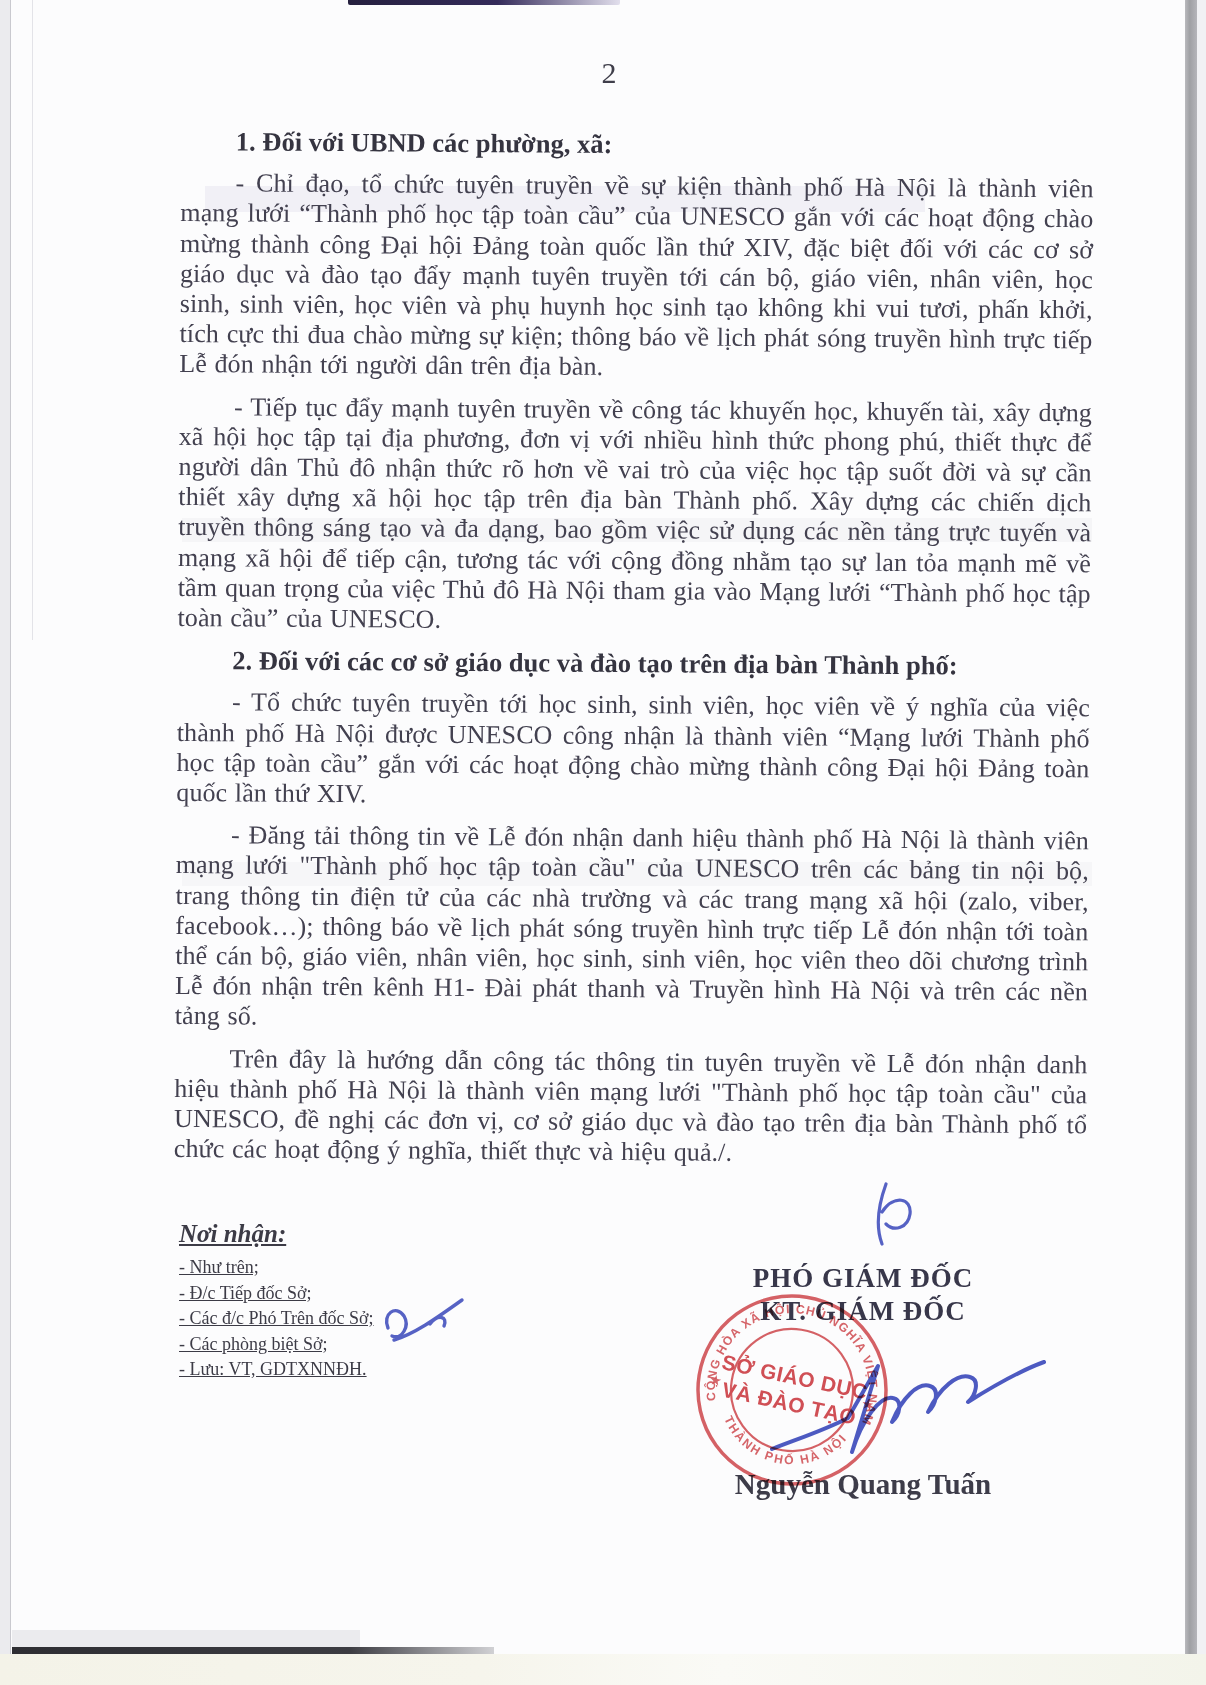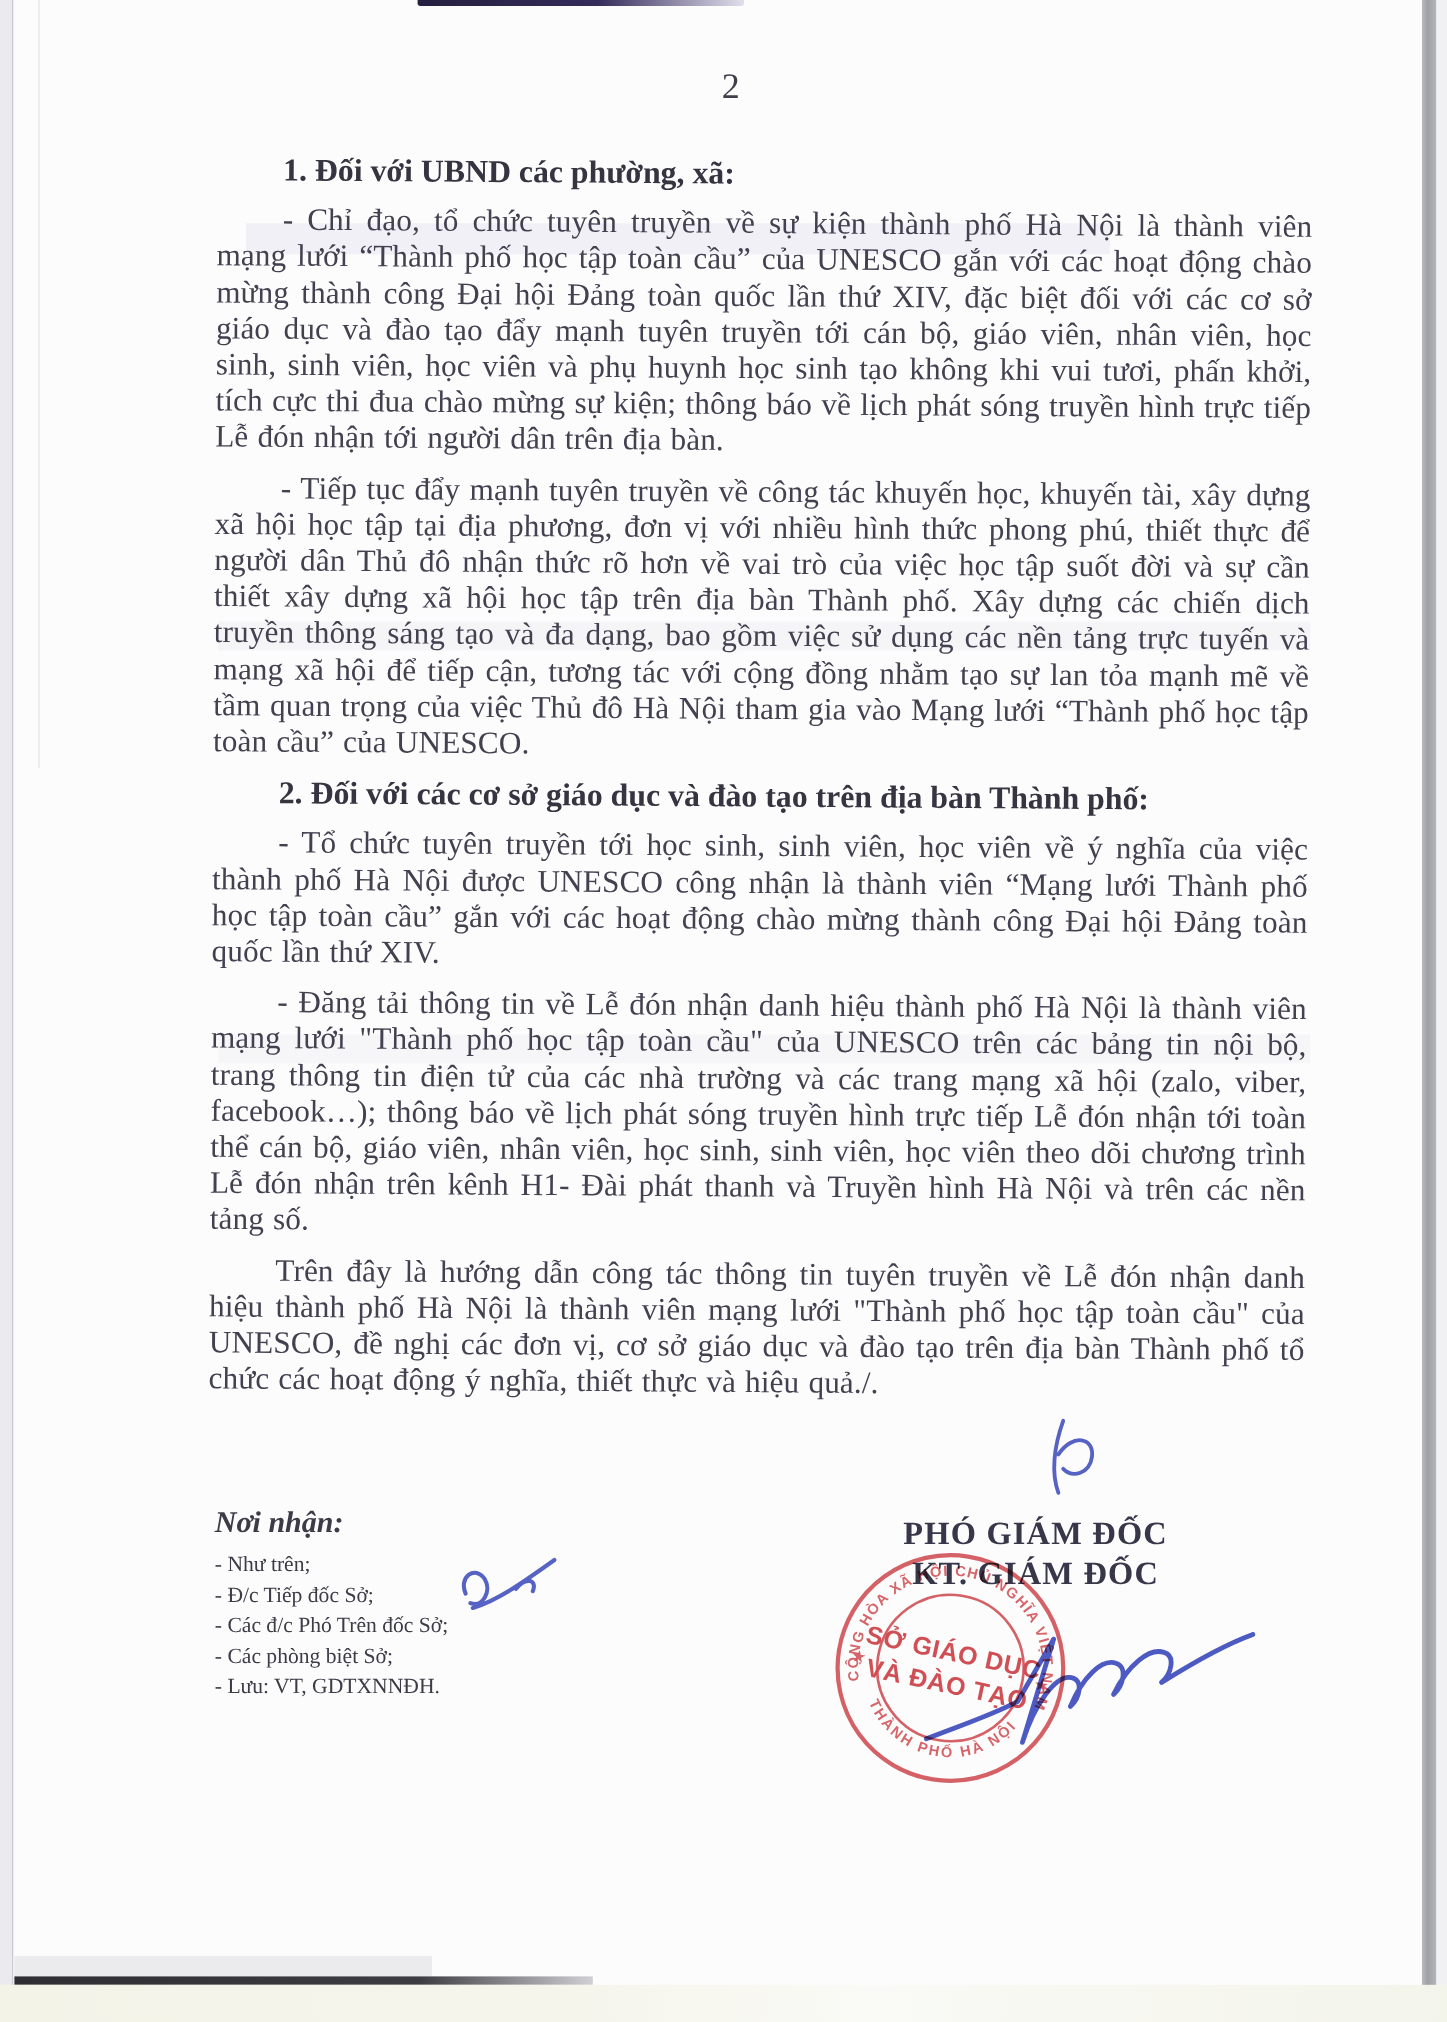--- a/index.html
+++ b/index.html
@@ -42,21 +42,21 @@
   .content{position:absolute;left:181px;top:126px;width:913px;
     transform:rotate(.4deg);transform-origin:0 0;
     color:#434150;font-size:26px;line-height:30.2px;}
   .section-heading{font-weight:bold;color:#353440;text-indent:55px;
     margin:0 0 12px 0;font-size:26.5px;}
   .content p{margin:0 0 12px 0;text-indent:55px;text-align:justify;
     word-spacing:1px;letter-spacing:.1px;}
   .closing-p{margin-bottom:0;}
 
   
-  .recipients{position:absolute;left:179px;top:1256px;color:#3c3b46;}
+  .recipients{position:absolute;left:179px;top:1220px;color:#3c3b46;text-decoration:underline;}
   .recipients-title{font-weight:bold;font-style:italic;font-size:25px;margin-bottom:7px;}
   .recipient-item{font-size:18px;line-height:25.5px;}
 
   
   .sig-block{position:absolute;left:645px;top:1262px;width:436px;text-align:center;
     color:#38374a;}
   .sig-title{font-weight:bold;font-size:27px;line-height:33px;letter-spacing:1px;}
   .sig-name{font-weight:bold;font-size:29px;margin-top:140px;color:#3d3c49;}
 
   
@@ -102,20 +102,21 @@
     <div class="recipient-item">- Như trên;</div>
     <div class="recipient-item">- Đ/c Tiếp đốc Sở;</div>
     <div class="recipient-item">- Các đ/c Phó Trên đốc Sở;</div>
     <div class="recipient-item">- Các phòng biệt Sở;</div>
     <div class="recipient-item">- Lưu: VT, GDTXNNĐH.</div>
   </div>
 
   <div class="sig-block">
     <div class="sig-title">PHÓ GIÁM ĐỐC</div>
     <div class="sig-title">KT. GIÁM ĐỐC</div>
+    <div class="sig-name">Nguyễn Quang Tuấn</div>
   </div>
 
   <svg class="stamp-svg" viewBox="0 0 220 220">
     <circle cx="110" cy="110" r="94" fill="none" stroke="#cf4147" stroke-width="3.5" opacity=".9"></circle>
     <circle cx="110" cy="110" r="61" fill="none" stroke="#cf4147" stroke-width="2.2" opacity=".9"></circle>
     <defs>
       <path id="arcTop" d="M 37.6 136.3 A 77 77 0 1 1 182.4 136.3" fill="none"></path>
       <path id="arcBottom" d="M 40 132 A 73 73 0 0 0 180 132" fill="none"></path>
     </defs>
     <text font-size="12.2" letter-spacing="1.2" fill="#cf4147" opacity=".88">

